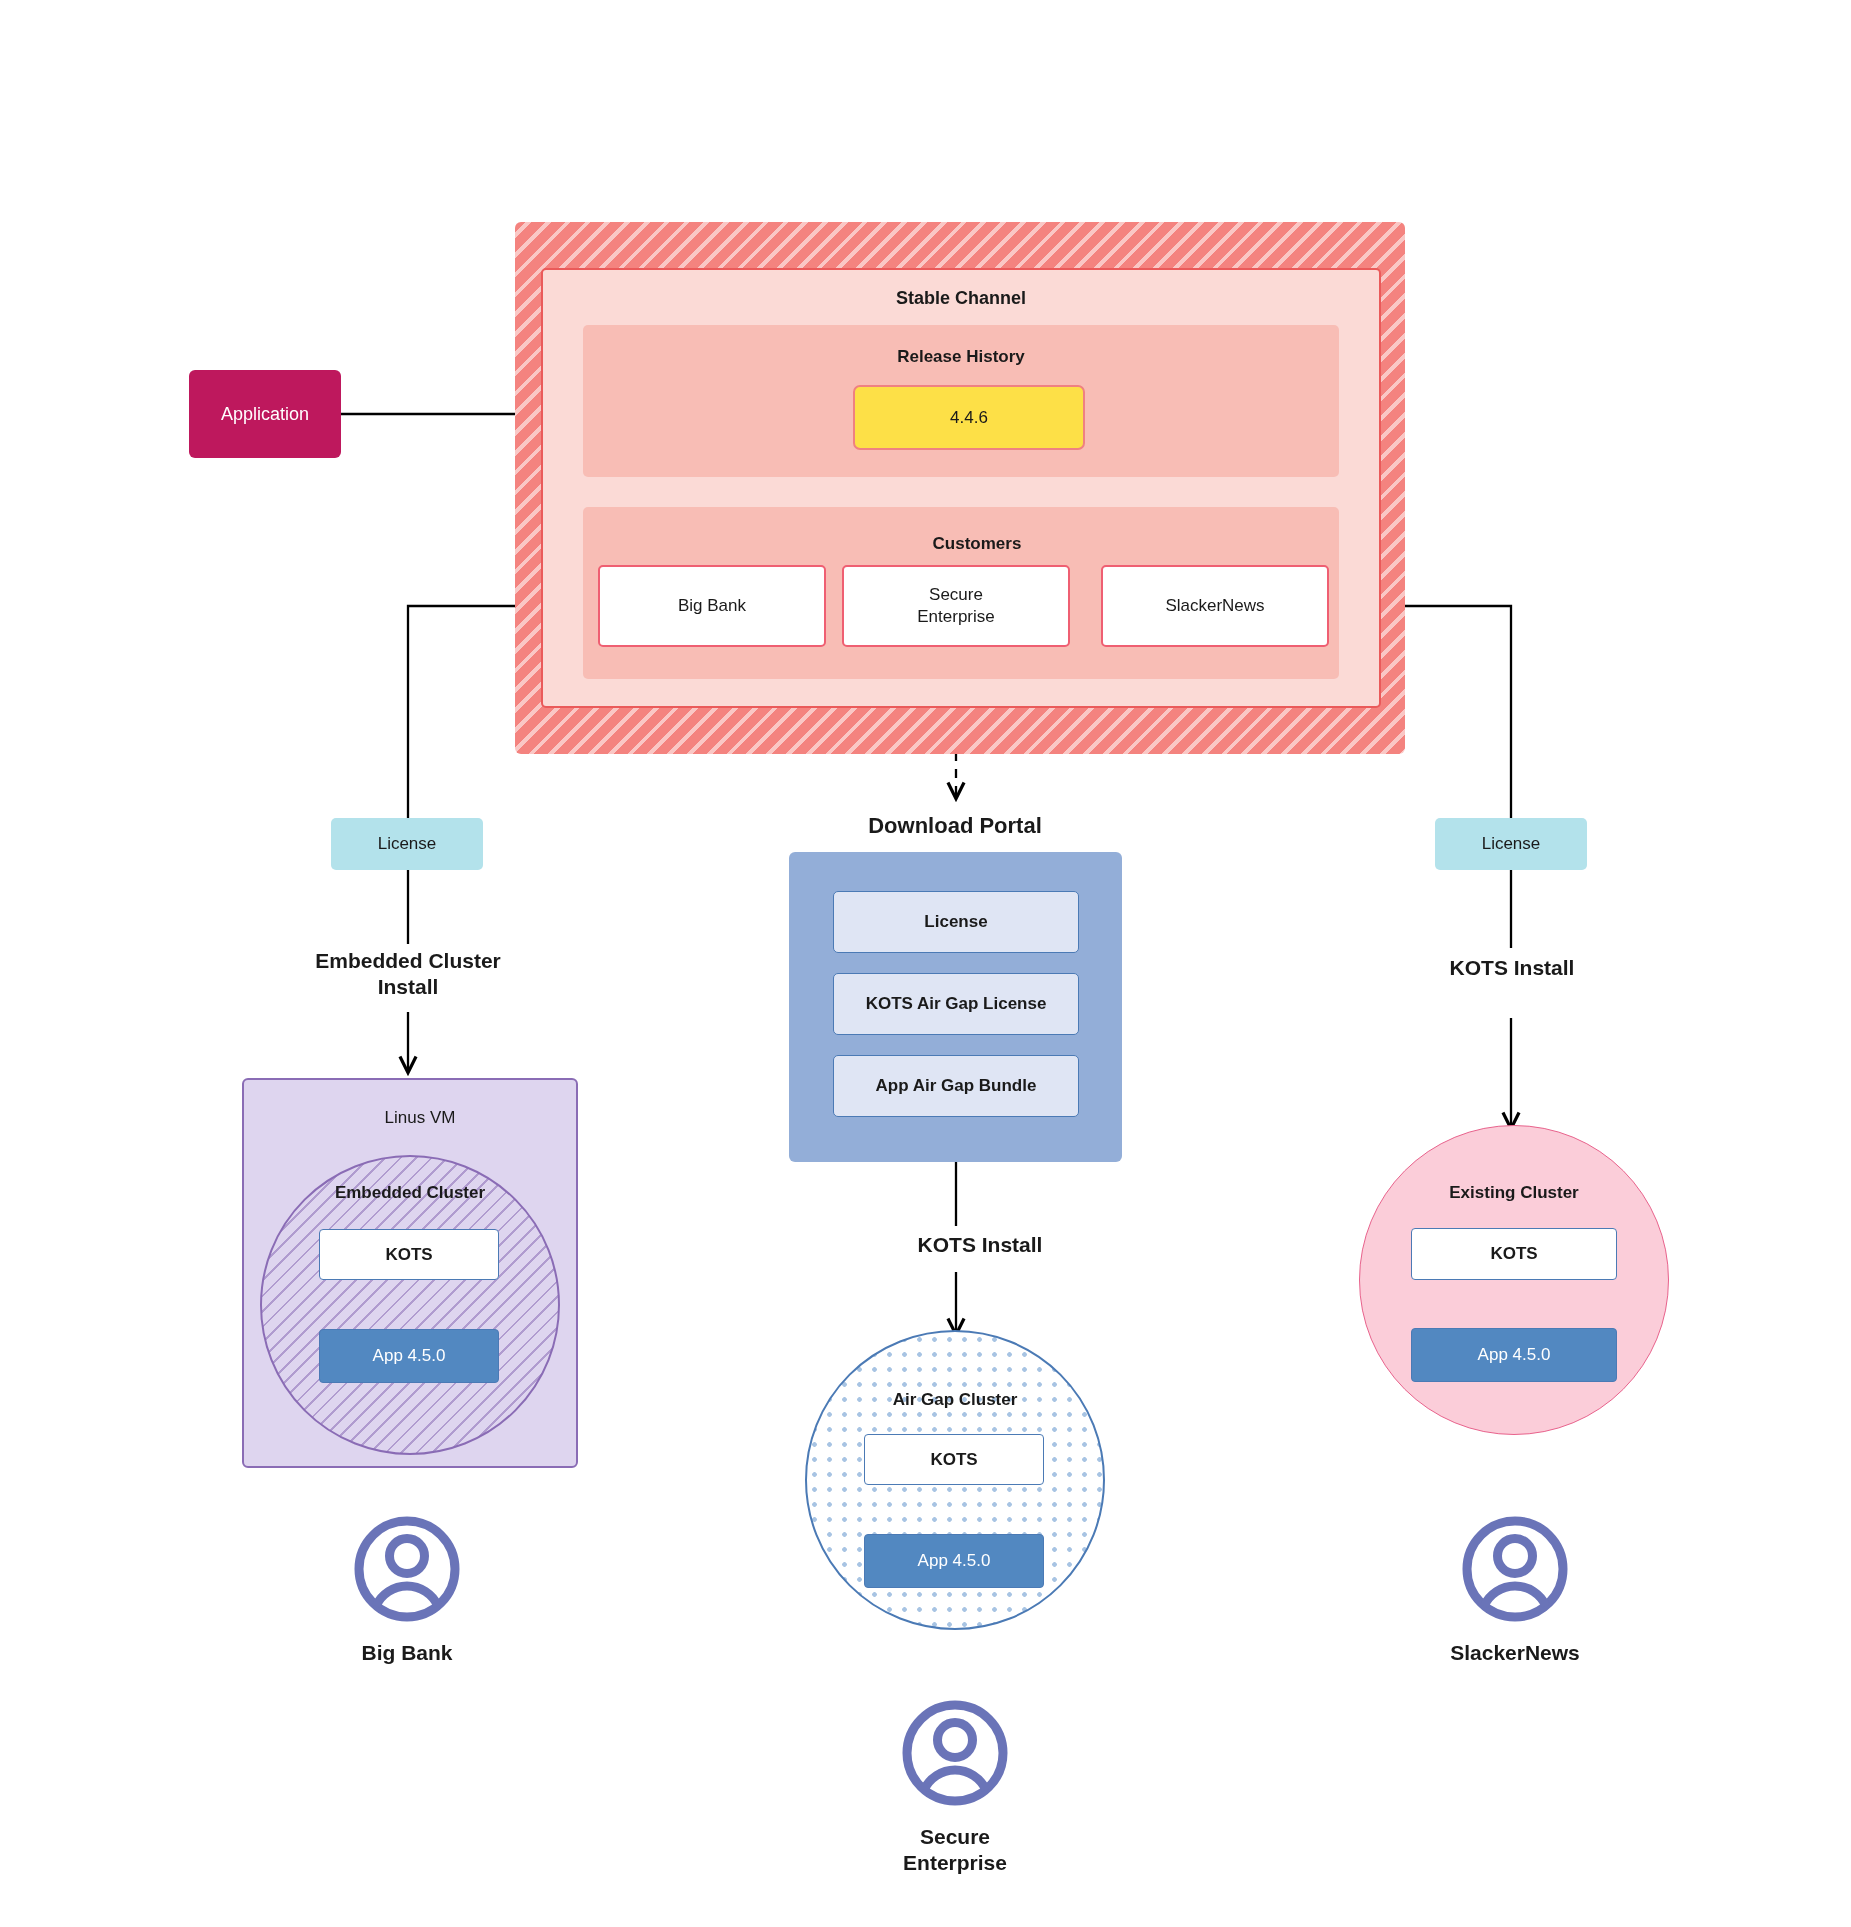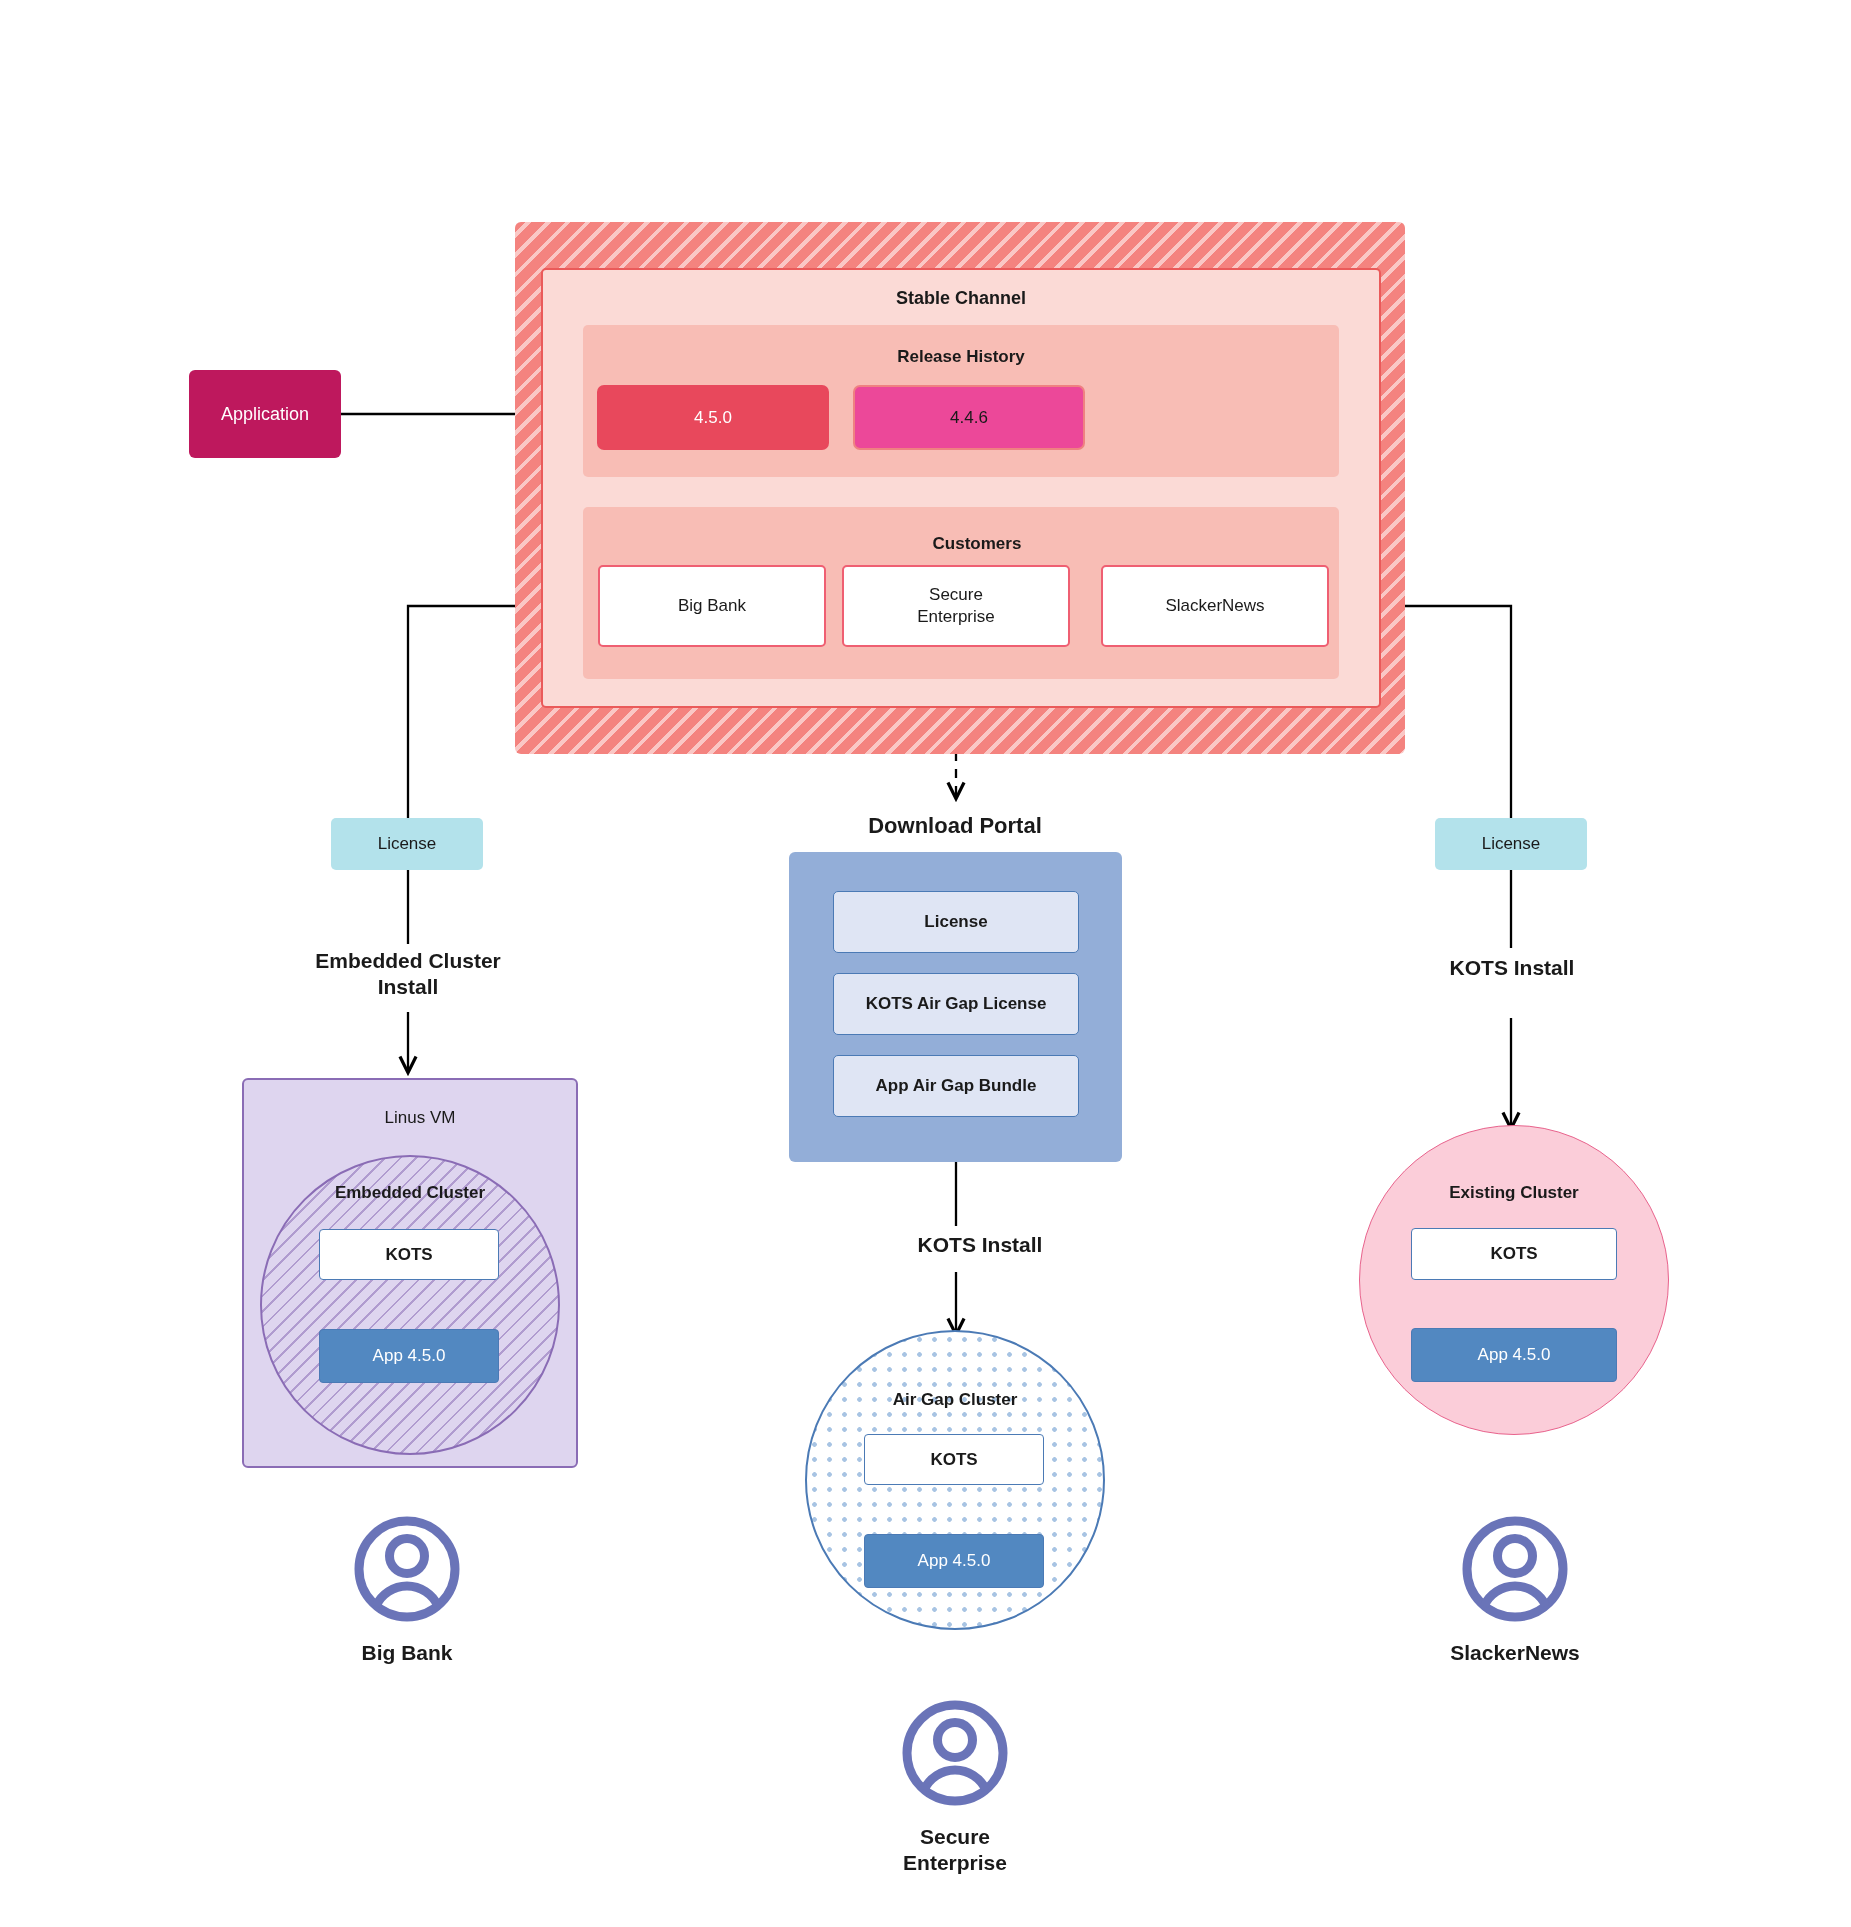--- a/index.html
+++ b/index.html
@@ -56,21 +56,21 @@
     font-size: 17px; font-weight: 600;
   }
   .release-box {
     position: absolute; top: 385px;
     width: 232px; height: 65px;
     border-radius: 7px;
     display: flex; align-items: center; justify-content: center;
     font-size: 17px;
   }
   #release-0 { left: 597px; background: #e8485c; color: #ffffff; border: 2px solid #e8485c; }
-  #release-1 { left: 853px; background: #ec4899; color: #1a1a1a; border: 2px solid #ef8181; }
+  #release-1 { left: 853px; background: #fde047; color: #1a1a1a; border: 2px solid #ef8181; }
 
   #customers {
     position: absolute;
     left: 583px; top: 507px; width: 756px; height: 172px;
     background: #f8bdb5;
     border-radius: 5px;
   }
   #customers-title {
     left: 583px; top: 533px; width: 788px;
     font-size: 17px; font-weight: 600;
@@ -287,21 +287,20 @@
 
 
   <div id="vendor-platform"></div>
 
   <div id="stable-channel"></div>
   <div class="lbl" id="stable-channel-title">Stable Channel</div>
 
   <div id="release-history"></div>
   <div class="lbl" id="release-history-title">Release History</div>
 
-  <div class="release-box" id="release-0">4.5.0</div>
   <div class="release-box" id="release-1">4.4.6</div>
 
   <div id="customers"></div>
   <div class="lbl" id="customers-title">Customers</div>
 
   <div class="customer-box" id="customer-0">Big Bank</div>
   <div class="customer-box" id="customer-1">Secure<br>Enterprise</div>
   <div class="customer-box" id="customer-2">SlackerNews</div>
 
   <div id="application">Application</div>

